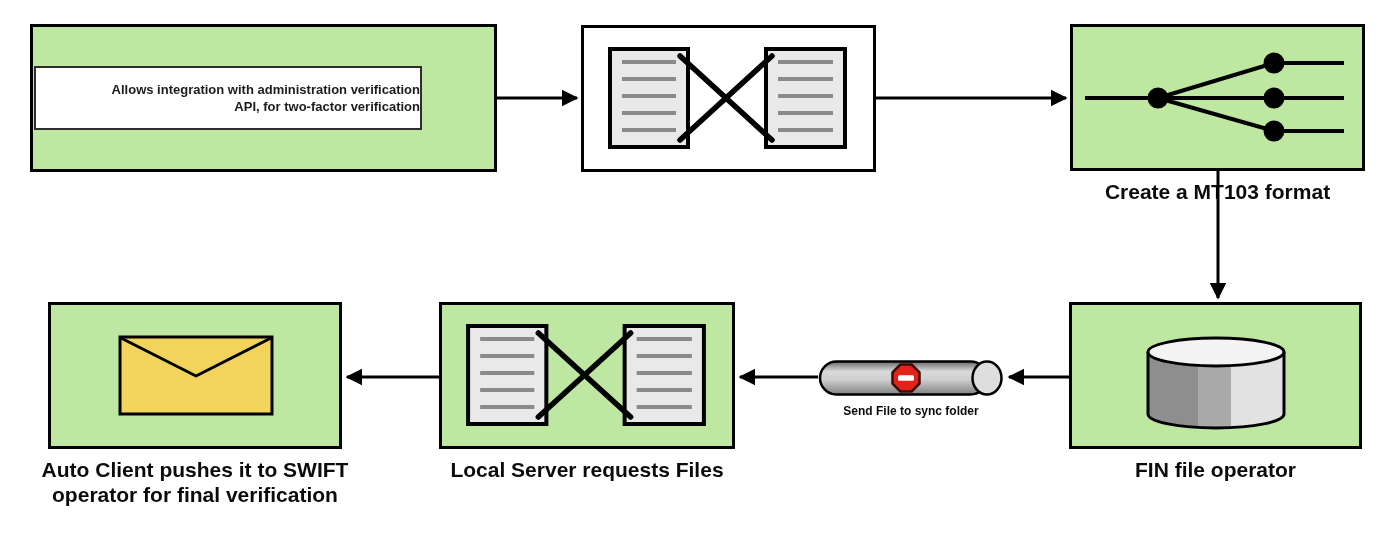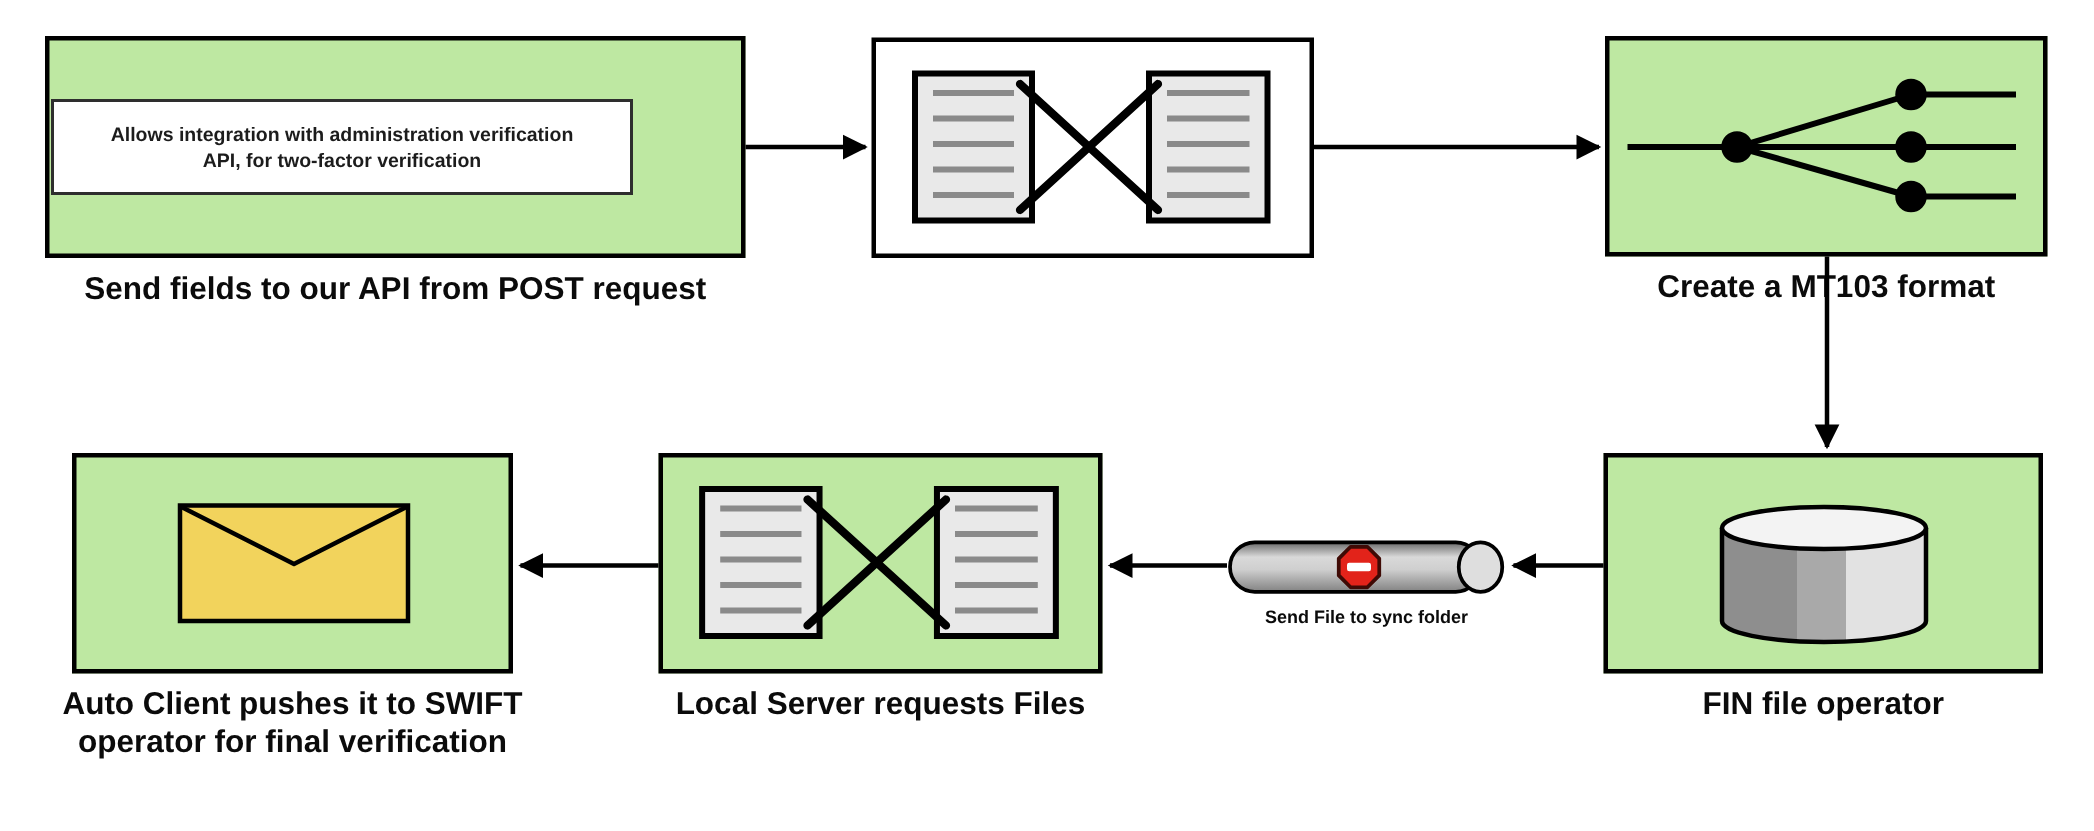--- a/index.html
+++ b/index.html
@@ -7,37 +7,36 @@
           font-family:"Liberation Sans",sans-serif;overflow:hidden;}
   .node{position:absolute;border:3px solid #000;box-sizing:border-box;}
   .node.green{background:#bee8a2;}
   .node.white{background:#ffffff;}
   .icon-fill{position:absolute;left:0;top:0;width:100%;height:100%;}
   .label{position:absolute;text-align:center;font-weight:700;font-size:21px;
          color:#0b0b0b;line-height:25px;}
   .label.small{font-size:12px;line-height:16px;font-weight:700;}
   .note{position:absolute;left:1px;top:39px;width:388px;height:64px;background:#ffffff;
         border:2px solid #2e2e2e;box-sizing:border-box;display:flex;flex-direction:column;
-        align-items:center;justify-content:center;font-size:13px;font-weight:700;
+        align-items:flex-end;justify-content:center;font-size:13px;font-weight:700;
         color:#1c1c1c;line-height:17px;text-align:center;}
   .pipe-wrap{position:absolute;}
   .overlay{position:absolute;left:0;top:0;pointer-events:none;}
 </style>
 </head>
 <body>
 
 <div class="canvas">
 
   <div class="node green" style="left:30px;top:24px;width:467px;height:148px">
     <div class="note">
       <div>Allows integration with administration verification</div>
       <div>API, for two-factor verification</div>
     </div>
   </div>
-  <div class="label" style="left:20px;top:180px;width:487px">Send fields to our API from POST request</div>
 
   <div class="node white" style="left:581px;top:25px;width:295px;height:147px">
     <svg class="icon-fill" viewBox="0 0 289 141" preserveAspectRatio="none">
       <rect x="26" y="21" width="78" height="98" fill="#e9e9e9" stroke="#000" stroke-width="4"></rect>
       <g stroke="#8a8a8a" stroke-width="4">
         <line x1="38" y1="34" x2="92" y2="34"></line>
           <line x1="38" y1="51" x2="92" y2="51"></line>
         <line x1="38" y1="68" x2="92" y2="68"></line>
           <line x1="38" y1="85" x2="92" y2="85"></line>
         <line x1="38" y1="102" x2="92" y2="102"></line>

